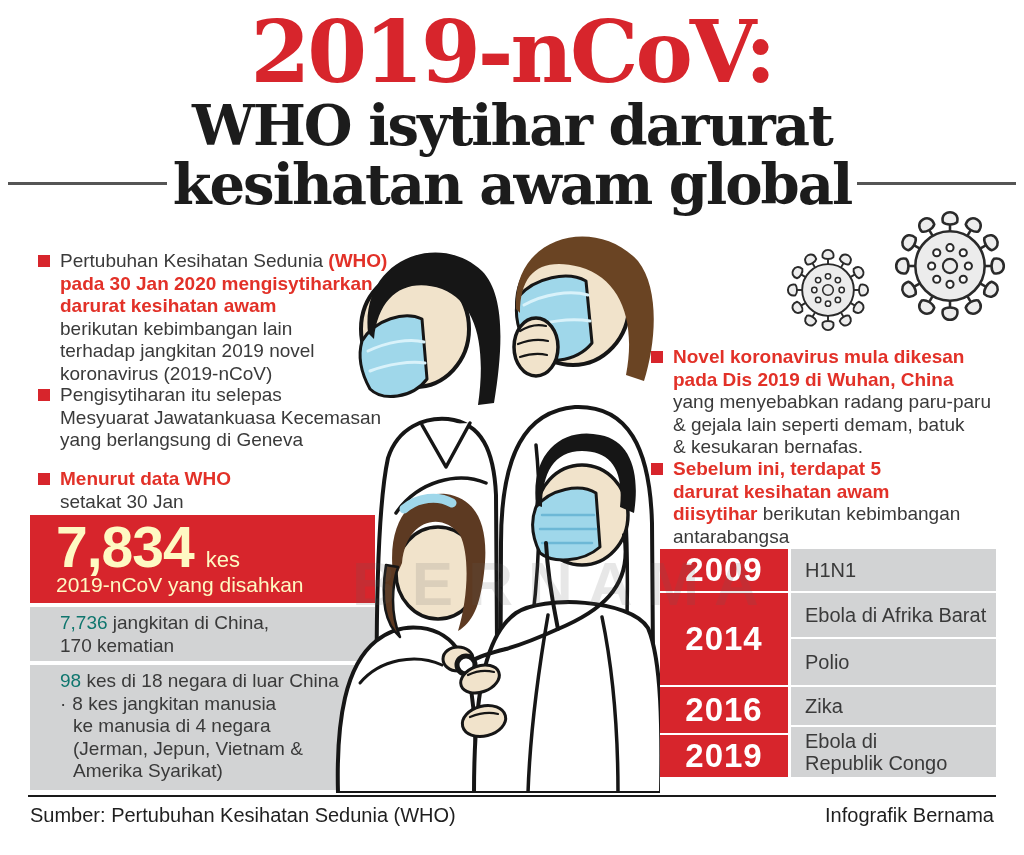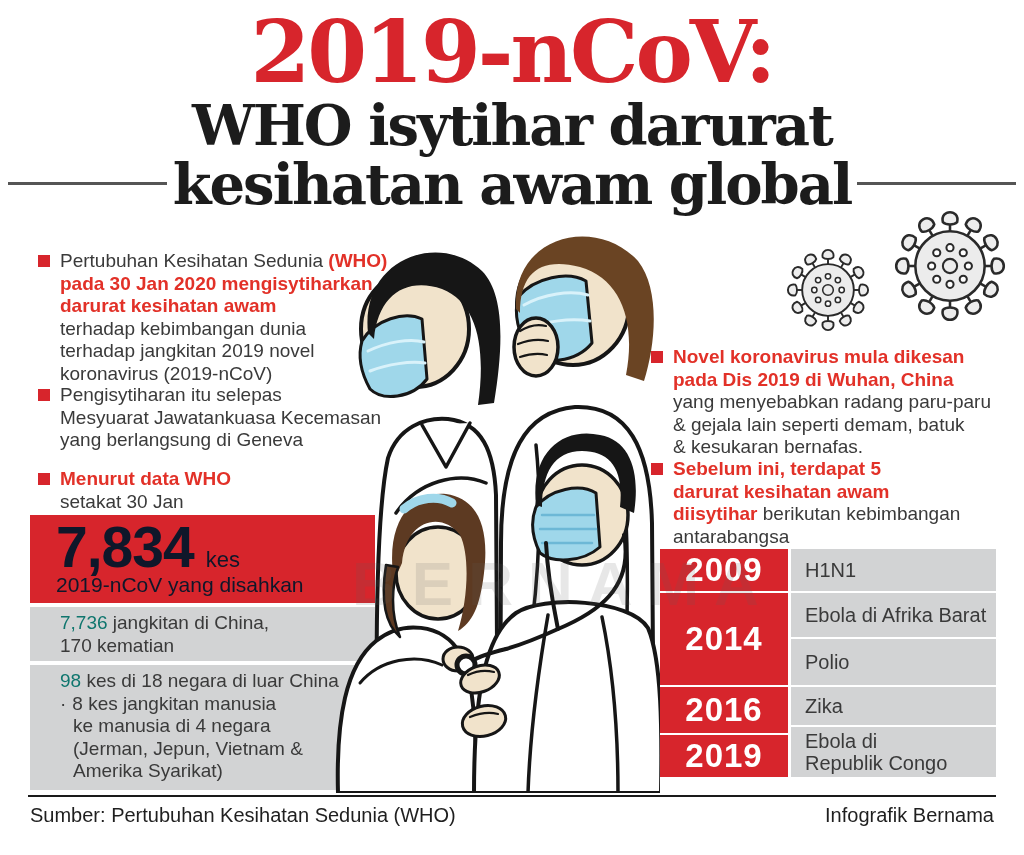--- a/index.html
+++ b/index.html
@@ -19,21 +19,21 @@
   .bullet{position:absolute;display:flex;gap:10px;z-index:20;}
   .sq{width:12px;height:12px;background:#d7252c;margin-top:5px;flex:none;}
   .lines{margin:0;font-size:19px;line-height:22.5px;color:#3a3a3a;}
   .ln{display:block;white-space:nowrap;}
   .red{color:#e23128;font-weight:700;}
   .rednum{color:#0f766e;}
   .ind{padding-left:13px;}
   .dot{margin-right:6px;}
   
   .statbox{position:absolute;left:30px;top:515px;width:345px;height:88px;background:#d7252c;
-           color:#0f172a;box-sizing:border-box;padding:2px 0 0 26px;z-index:15;}
+           color:#fef9c3;box-sizing:border-box;padding:2px 0 0 26px;z-index:15;}
   .statline{display:flex;align-items:baseline;gap:12px;}
   .statnum{font-size:57px;font-weight:700;line-height:60px;letter-spacing:-1px;}
   .statunit{font-size:22px;}
   .statcap{font-size:21px;margin-top:-4px;}
   .gbox{position:absolute;background:#d2d3d4;box-sizing:border-box;z-index:15;
         font-size:19px;line-height:22.5px;color:#3a3a3a;padding:5px 0 0 30px;}
   .gbox1{left:30px;top:607px;width:345px;height:54px;}
   .gbox2{left:30px;top:665px;width:432px;height:125px;}
   
   .timeline{position:absolute;left:660px;top:549px;display:flex;gap:3px;z-index:20;}
@@ -112,21 +112,21 @@
     <use href="#virus" transform="translate(88,98) scale(0.76)"></use>
     <use href="#virus" transform="translate(210,74) scale(1.02)"></use>
   </svg>
 
   <div class="bullet" style="left:38px;top:250px;">
     <span class="sq"></span>
     <p class="lines">
       <span class="ln"><span>Pertubuhan Kesihatan Sedunia </span><span class="red">(WHO)</span></span>
       <span class="ln red">pada 30 Jan 2020 mengisytiharkan</span>
       <span class="ln red">darurat kesihatan awam</span>
-      <span class="ln">terhadap kebimbangan dunia</span>
+      <span class="ln">berikutan kebimbangan lain</span>
       <span class="ln">terhadap jangkitan 2019 novel</span>
       <span class="ln">koronavirus (2019-nCoV)</span>
     </p>
   </div>
 
   <div class="bullet" style="left:38px;top:384px;">
     <span class="sq"></span>
     <p class="lines">
       <span class="ln">Pengisytiharan itu selepas</span>
       <span class="ln">Mesyuarat Jawatankuasa Kecemasan</span>

